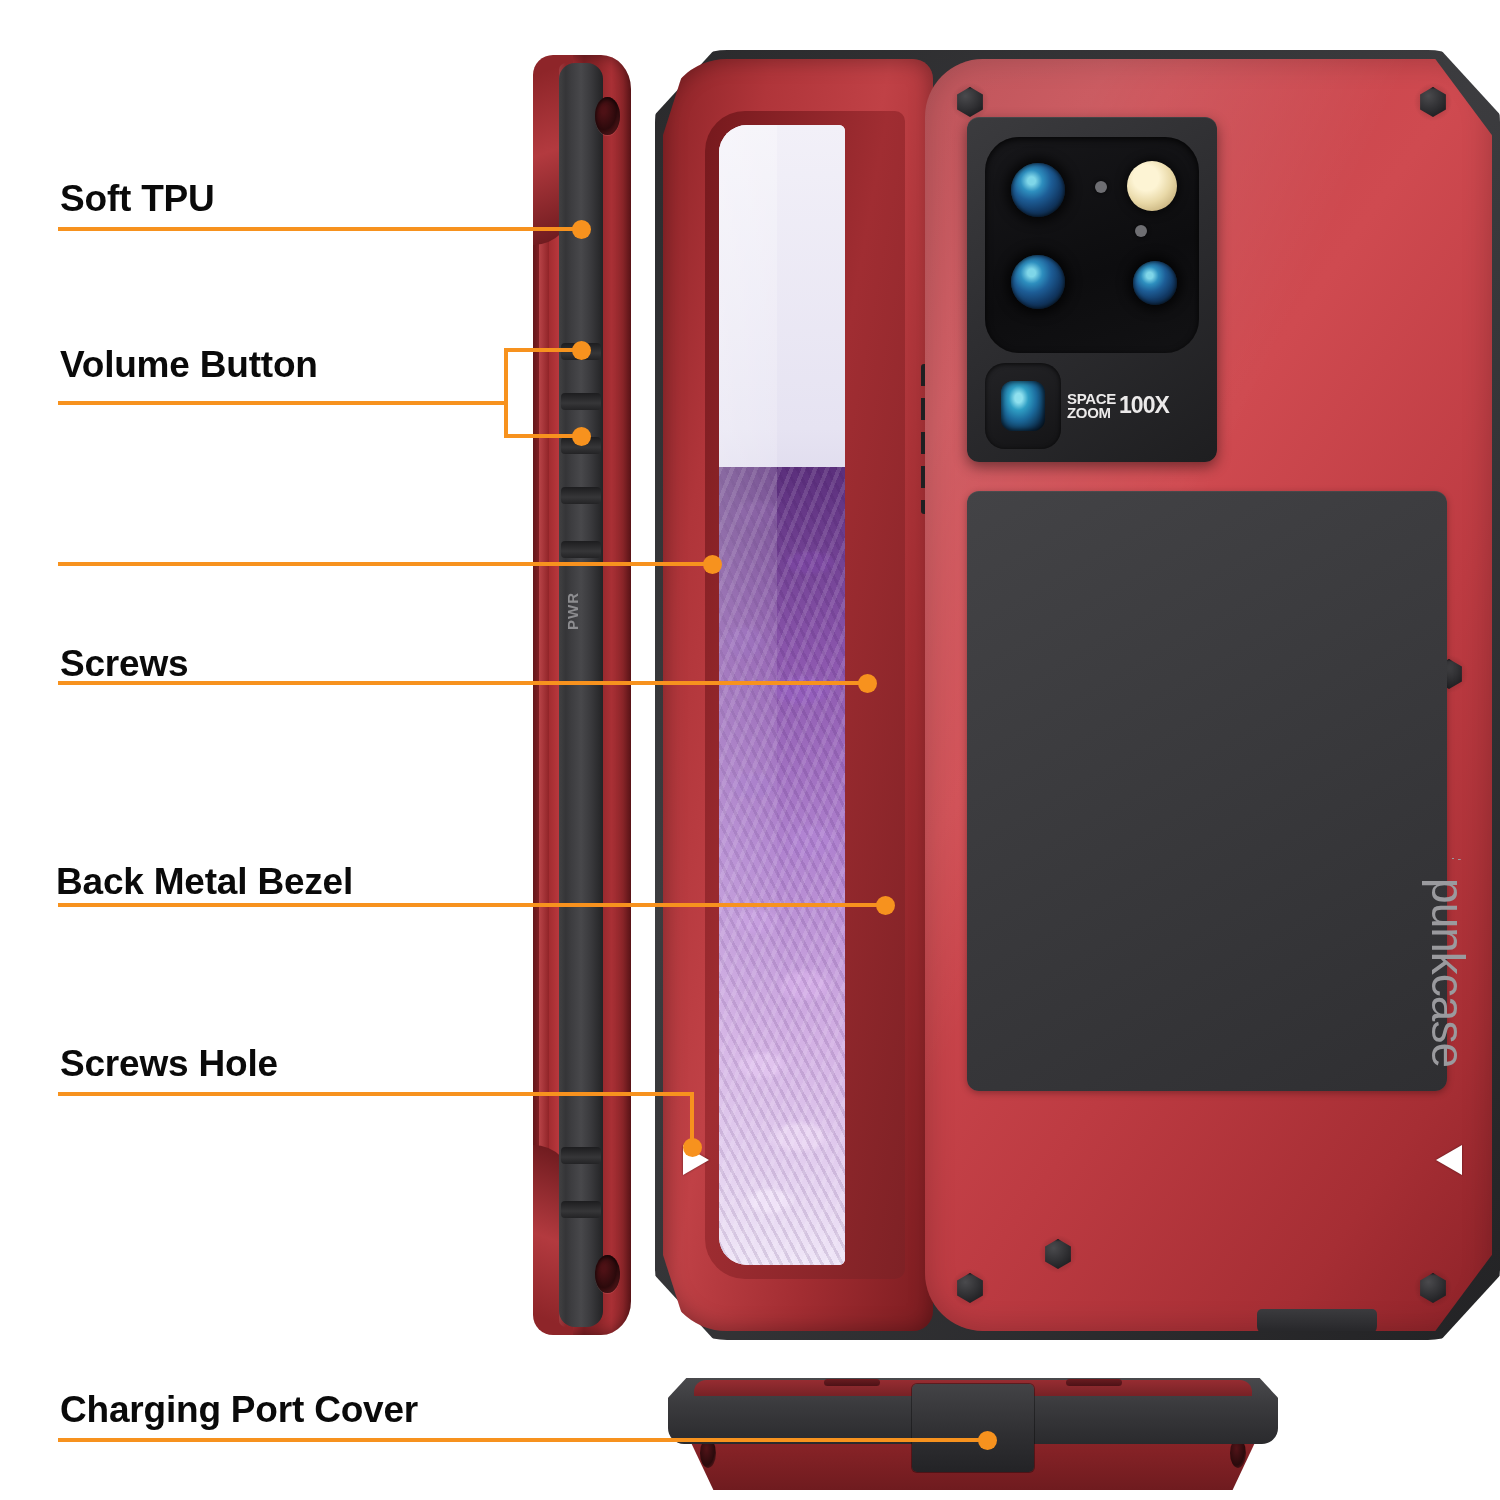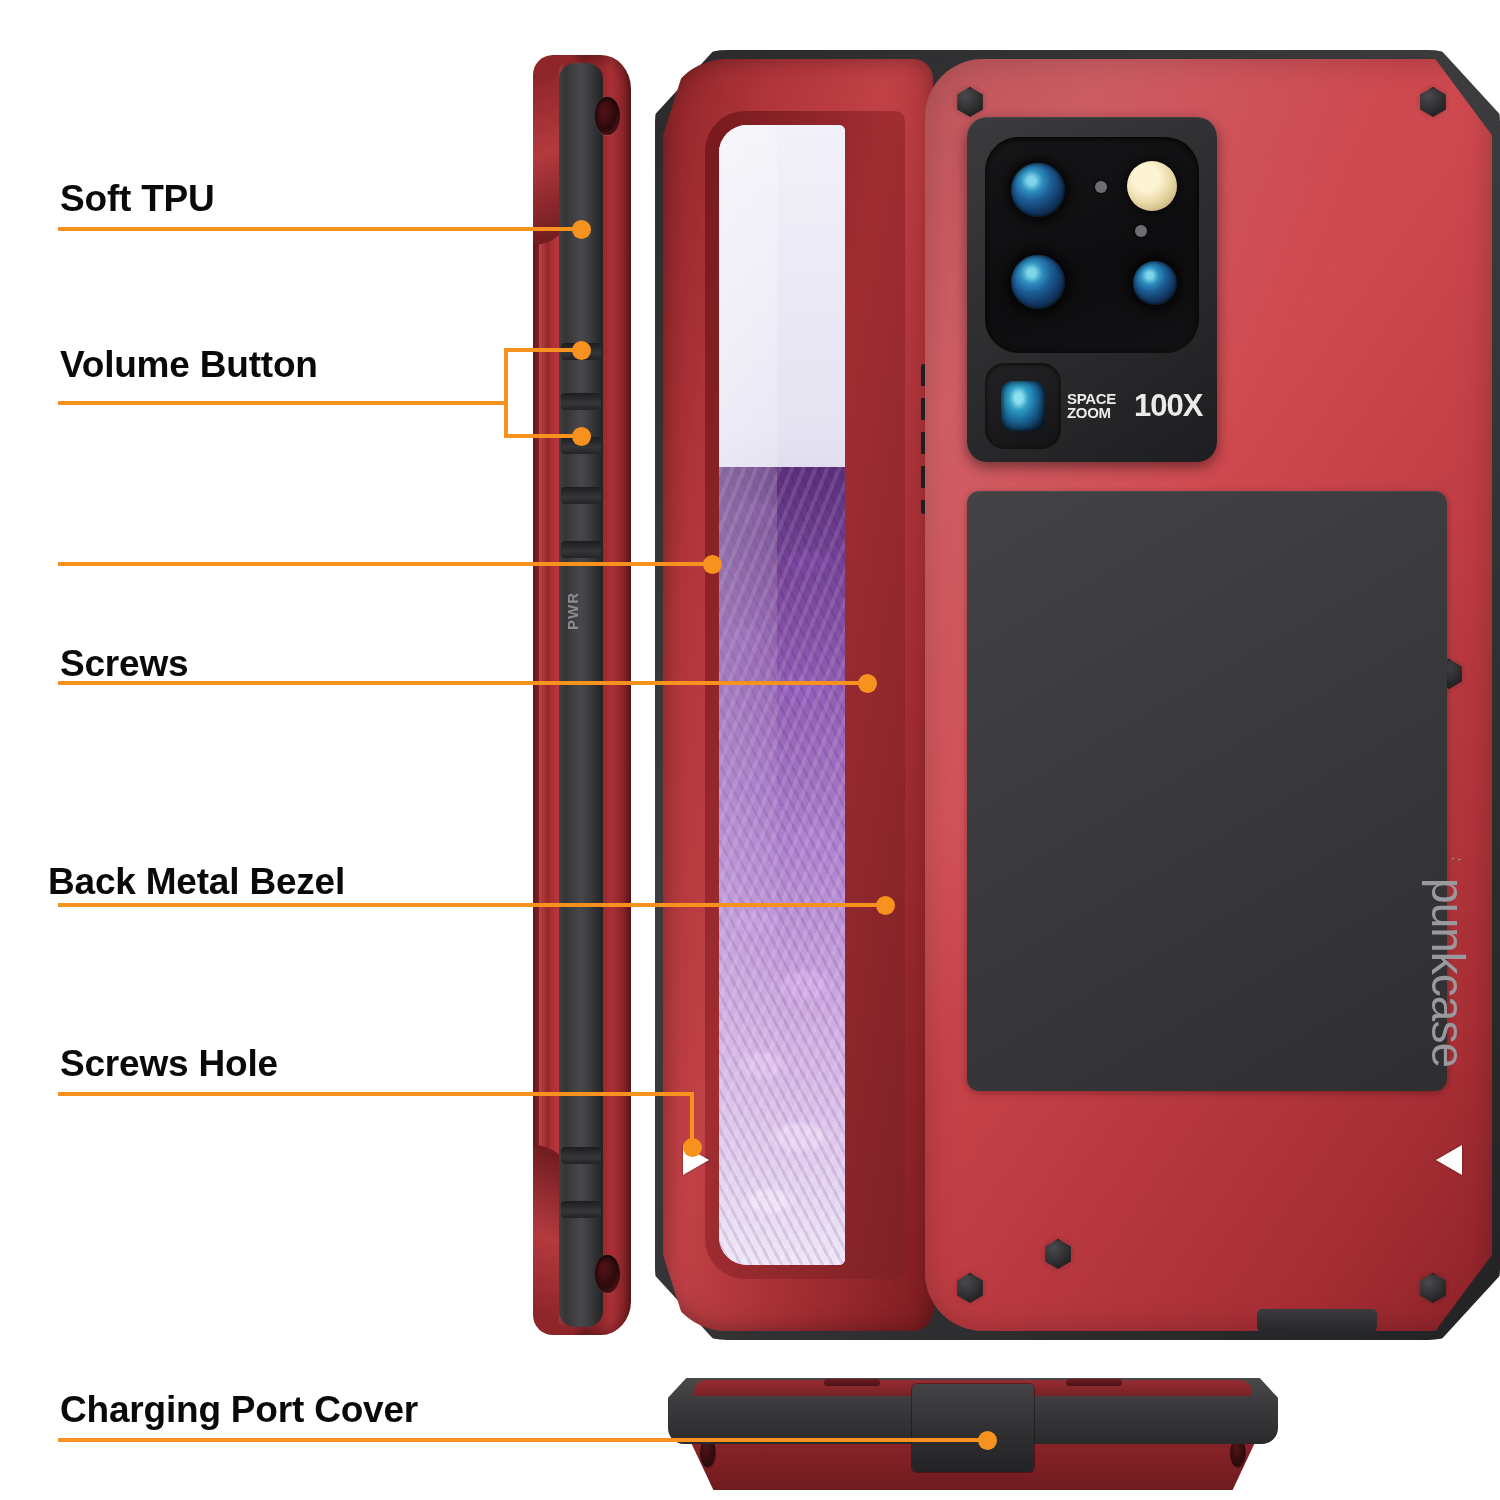--- a/index.html
+++ b/index.html
@@ -99,21 +99,21 @@
      background:linear-gradient(125deg,#b33940 0%,#c8444b 18%,#cf4a50 38%,#bd3b42 62%,#a62e34 85%,#8d2228 100%);
      border-radius:58px;
      clip-path:polygon(0 0,90% 0,100% 6%,100% 94%,90% 100%,0 100%);
      box-shadow:inset 0 0 30px rgba(0,0,0,.22);}
   .back-slab-sheen{position:absolute;inset:0;border-radius:58px;
      background:linear-gradient(115deg,rgba(255,255,255,.14) 0 16%,transparent 42%);}
 
   
   .cam-bump{position:absolute;left:42px;top:58px;width:250px;height:345px;
      background:linear-gradient(145deg,#3b3b3e,#2b2b2e 55%,#1e1e20);
-     border-radius:20px;box-shadow:0 5px 14px rgba(0,0,0,.45),inset 0 1px 0 rgba(255,255,255,.07);}
+     border-radius:12px;box-shadow:0 5px 14px rgba(0,0,0,.45),inset 0 1px 0 rgba(255,255,255,.07);}
   .cam-inner{position:absolute;left:18px;top:20px;width:214px;height:216px;
      background:linear-gradient(160deg,#17171a,#0d0d0f 60%,#121214);border-radius:34px;
      box-shadow:inset 0 2px 7px rgba(0,0,0,.85);}
   .lens{position:absolute;border-radius:50%;
      background:radial-gradient(circle at 38% 33%,#7fd6e8 0 8%,#2e8fbf 22%,#1d5d96 40%,#123a66 62%,#07131f 100%);
      box-shadow:0 0 11px 5px rgba(0,0,0,.72),inset 0 0 5px rgba(0,0,0,.85);}
   .lens.big{width:54px;height:54px;}
   .lens.mid{width:44px;height:44px;}
   .flash{position:absolute;width:50px;height:50px;border-radius:50%;
      background:radial-gradient(circle at 38% 34%,#fdf4d4 0 28%,#e9d9a8 55%,#c3ad78 85%,#9c8a5c 100%);
@@ -121,21 +121,21 @@
   .sensor{position:absolute;border-radius:50%;background:#6e6e72;box-shadow:0 0 4px rgba(0,0,0,.7);}
   .peri-housing{position:absolute;left:18px;top:246px;width:76px;height:86px;
      background:linear-gradient(160deg,#232326,#141416);border-radius:20px;
      box-shadow:inset 0 1px 5px rgba(0,0,0,.8);}
   .peri-lens{position:absolute;left:16px;top:18px;width:44px;height:50px;border-radius:12px;
      background:radial-gradient(ellipse at 40% 34%,#8fe0ee 0 10%,#2f9ec4 26%,#1b6a9c 48%,#0c2b48 78%,#061420 100%);
      box-shadow:inset 0 0 6px rgba(0,0,0,.85);}
   .zoom-badge{position:absolute;left:100px;top:274px;display:flex;align-items:flex-end;
      color:#eceaea;}
   .zoom-sm{font-size:15px;line-height:14px;font-weight:700;letter-spacing:-0.3px;}
-  .zoom-lg{font-size:31px;line-height:29px;font-weight:800;letter-spacing:-1px;margin-left:18px;}
+  .zoom-lg{font-size:23px;line-height:29px;font-weight:800;letter-spacing:-1px;margin-left:3px;}
 
   
   .back-panel{position:absolute;left:42px;top:432px;width:480px;height:600px;
      background:linear-gradient(150deg,#434346,#3a3a3d 45%,#2f2f32);
      border-radius:12px;box-shadow:inset 0 1px 0 rgba(255,255,255,.05),0 2px 7px rgba(0,0,0,.3);}
   .brand{position:absolute;right:26px;bottom:24px;transform:rotate(90deg);
      transform-origin:right bottom;display:flex;align-items:center;gap:7px;}
   .brand-text{font-size:46px;color:#9a9a9e;letter-spacing:-1px;font-weight:400;white-space:nowrap;}
   .brand-star{width:27px;height:27px;position:relative;flex:0 0 auto;}
   .brand-star:before,.brand-star:after{content:"";position:absolute;inset:0;border-radius:50%;
@@ -293,21 +293,21 @@
   <div class="dot" style="left:572px;top:341px"></div>
   <div class="dot" style="left:572px;top:427px"></div>
 
   <div class="lead" style="left:58px;top:562px;width:655px"></div>
   <div class="dot" style="left:703px;top:555px"></div>
 
   <div class="callout-text" style="left:60px;top:643px">Screws</div>
   <div class="lead" style="left:58px;top:681px;width:812px"></div>
   <div class="dot" style="left:858px;top:674px"></div>
 
-  <div class="callout-text" style="left:48px;top:861px">Back Metal Bezel</div>
+  <div class="callout-text" style="left:56px;top:861px">Back Metal Bezel</div>
   <div class="lead" style="left:58px;top:903px;width:826px"></div>
   <div class="dot" style="left:876px;top:896px"></div>
 
   <div class="callout-text" style="left:60px;top:1043px">Screws Hole</div>
   <div class="lead" style="left:58px;top:1092px;width:636px"></div>
   <div class="lead-v" style="left:690px;top:1092px;height:56px"></div>
   <div class="dot" style="left:683px;top:1138px"></div>
 
   <div class="callout-text" style="left:60px;top:1389px">Charging Port Cover</div>
   <div class="lead" style="left:58px;top:1438px;width:930px"></div>

